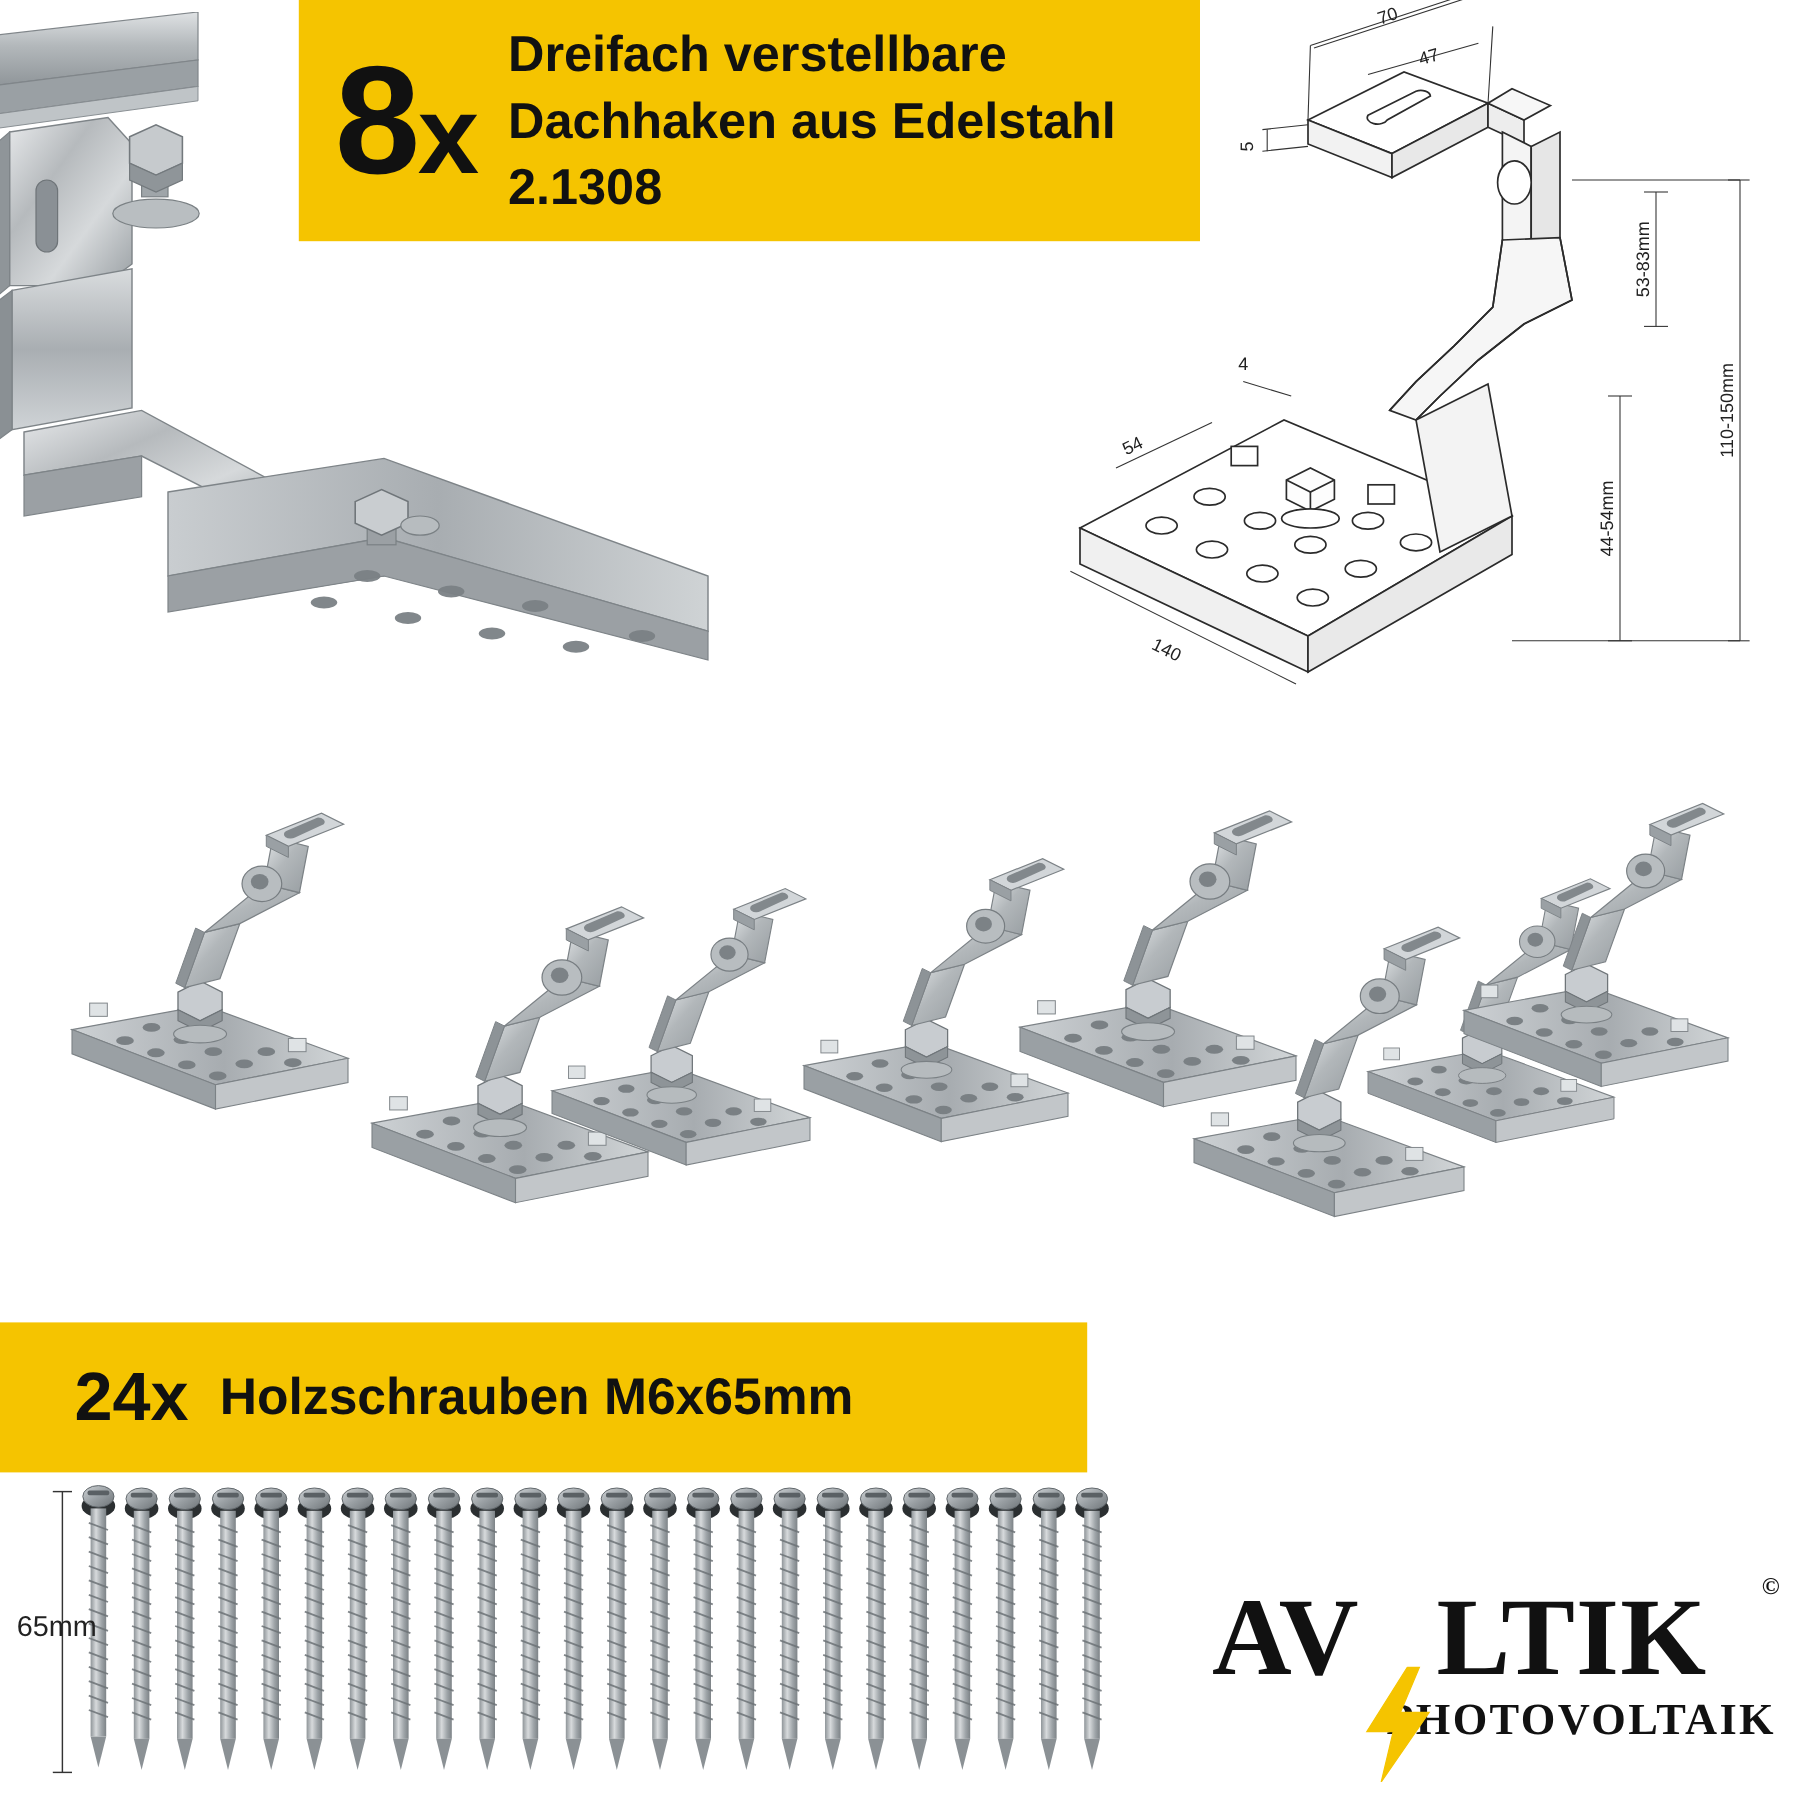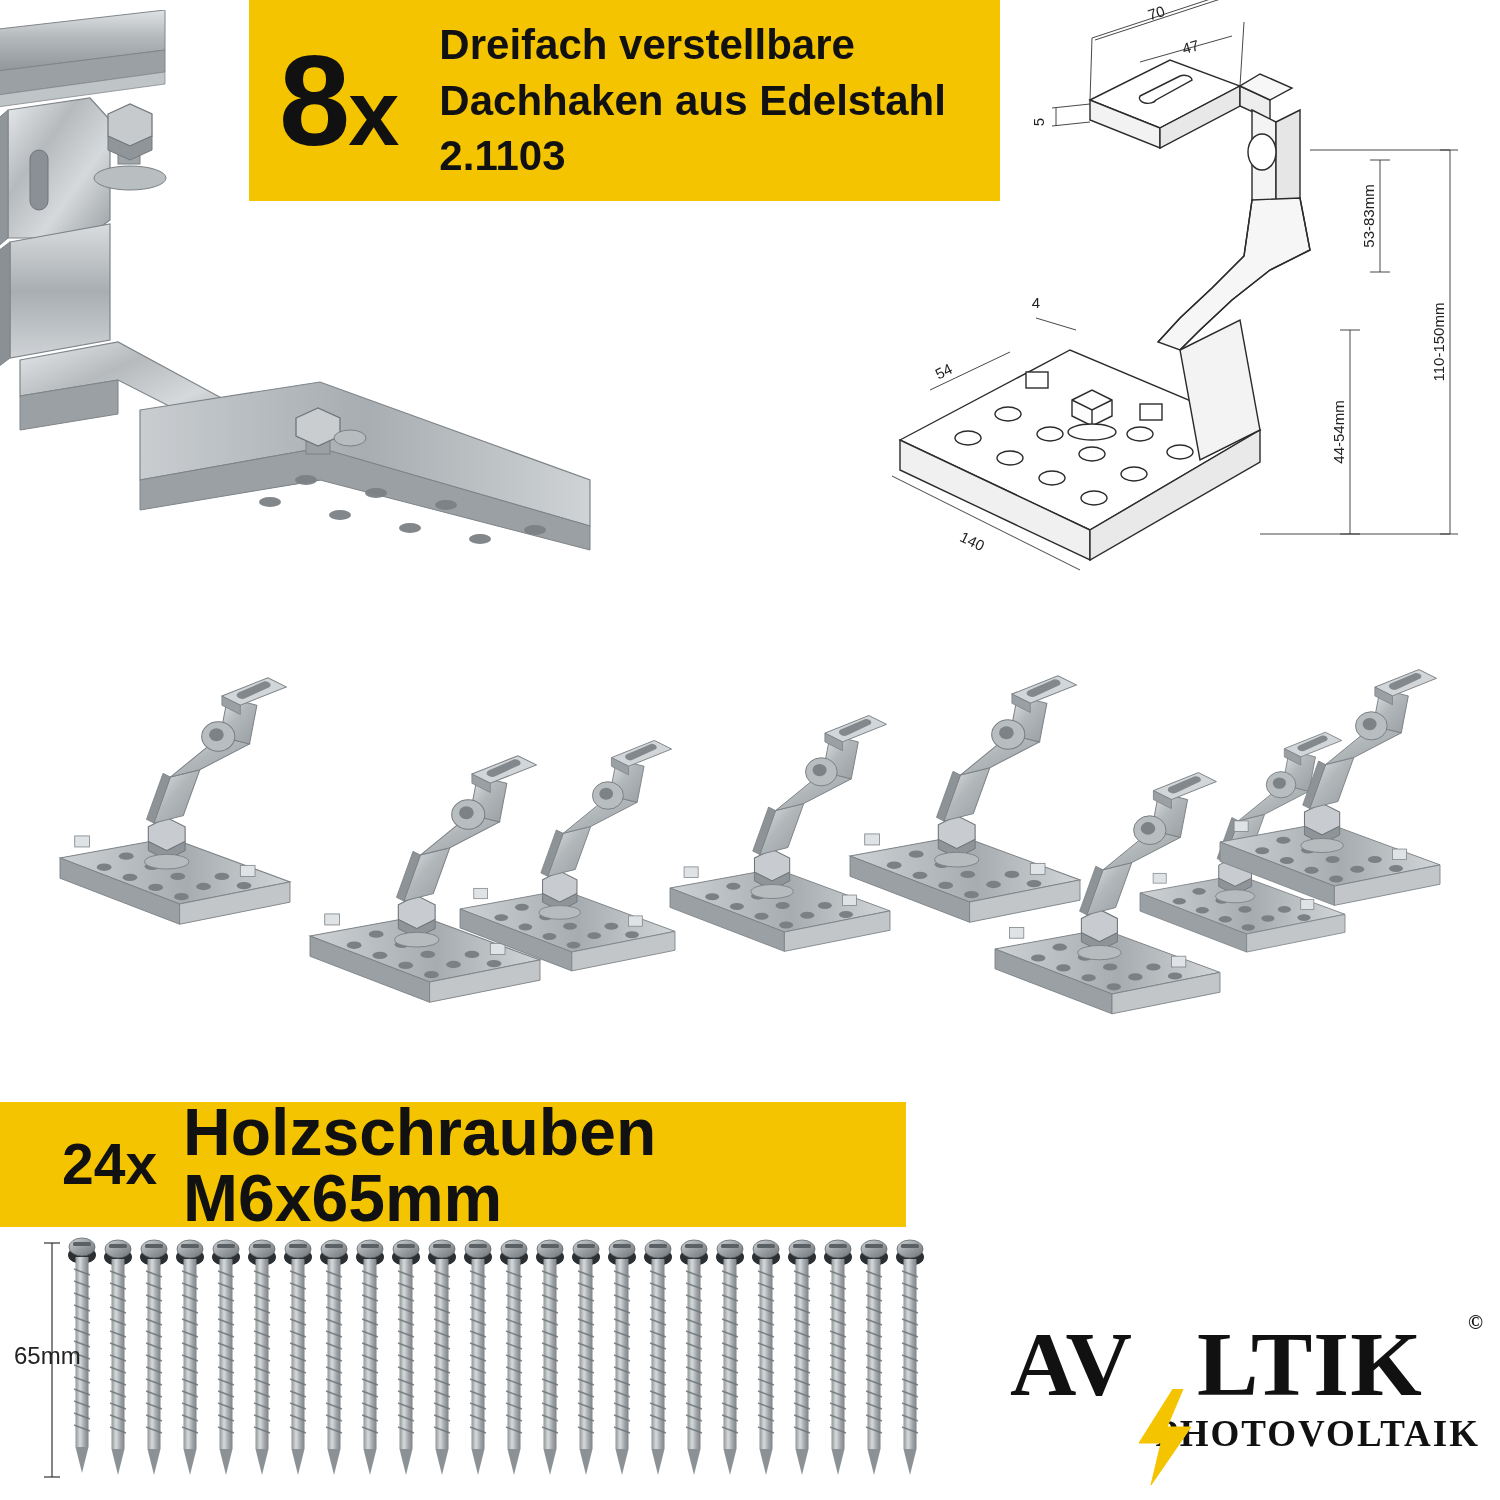--- a/index.html
+++ b/index.html
@@ -30,21 +30,21 @@
     align-items: center;
     padding-left: 30px;
     box-sizing: border-box;
   }
   .badge-top .qty {
     font-size: 128px;
     font-weight: bold;
     color: #111111;
     line-height: 1;
     letter-spacing: -2px;
-    margin-right: 42px;
+    margin-right: 26px;
     white-space: nowrap;
   }
   .badge-top .qty .x {
     font-size: 92px;
   }
   .badge-top .desc {
     font-size: 42px;
     font-weight: bold;
     color: #111111;
     line-height: 1.32;
@@ -65,21 +65,21 @@
   }
   .badge-bottom .qty {
     font-size: 57px;
     font-weight: bold;
     color: #111111;
     line-height: 1;
     margin-right: 26px;
     white-space: nowrap;
   }
   .badge-bottom .desc {
-    font-size: 66px;
+    font-size: 43px;
     font-weight: bold;
     color: #111111;
     line-height: 1;
   }
 
   
   .hook {
     position: absolute;
   }
 
@@ -227,21 +227,21 @@
 
     <g>
       <rect x="316" y="418" width="24" height="26" fill="#9ba0a4" stroke="#7a8084" stroke-width="1"></rect>
       <polygon points="306,408 328,398 350,408 350,426 328,436 306,426" fill="#c9cdd0" stroke="#6f7579" stroke-width="1.3"></polygon>
       <ellipse cx="360" cy="428" rx="16" ry="8" fill="#b7bcbf" stroke="#7a8084" stroke-width="1"></ellipse>
     </g>
   </svg>
 
   <div class="badge-top">
     <div class="qty"><span>8</span><span class="x">x</span></div>
-    <div class="desc">Dreifach verstellbare Dachhaken aus Edelstahl 2.1103</div>
+    <div class="desc">Dreifach verstellbare Dachhaken aus Edelstahl 2.1308</div>
   </div>
 
   <svg class="tech-panel" viewBox="0 0 660 620">
     <g stroke="#2b2b2b" fill="none" stroke-width="1.4">
 
       <g>
         <polygon points="250,100 330,60 400,86 320,128" fill="#ffffff"></polygon>
         <polygon points="250,100 250,120 320,148 320,128" fill="#f2f2f2"></polygon>
         <polygon points="320,128 320,148 400,106 400,86" fill="#e8e8e8"></polygon>
 

